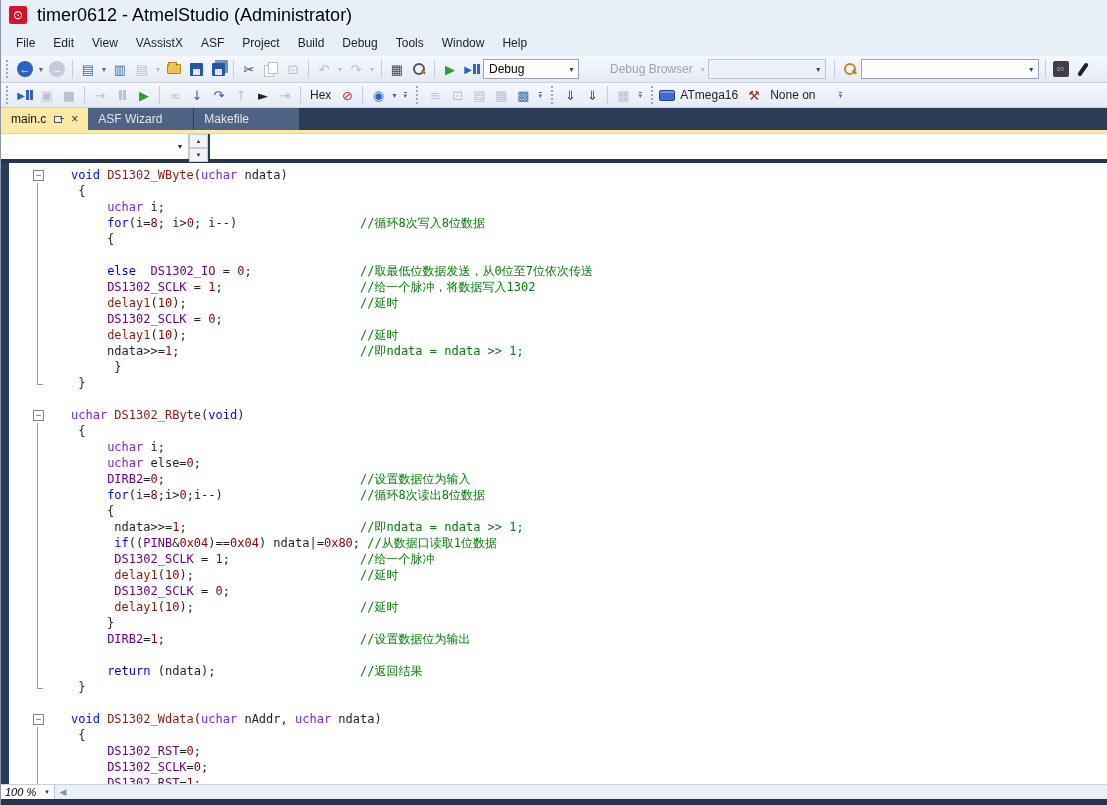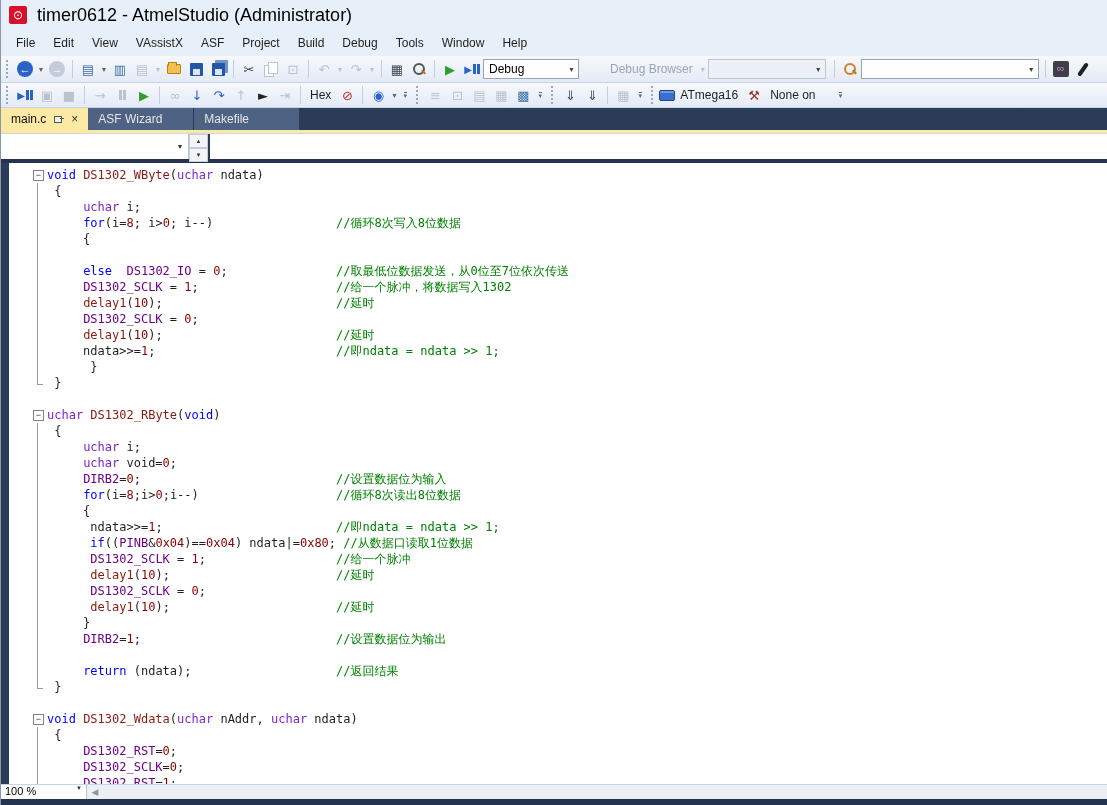--- a/index.html
+++ b/index.html
@@ -81,27 +81,27 @@
   
   .editor { position: relative; height: 621px; background: #fff; display: flex; }
   .left-strip { width: 8px; background: #2b3c59; }
   .gutter { width: 22px; background: #fff; }
   .code-wrap { flex: 1; overflow: hidden; padding-top: 4px; }
   .cl { height: 16px; display: flex; white-space: pre; }
   .om { width: 16px; position: relative; flex: none; }
   .om-box::before { content:"−"; position:absolute; left:2px; top:3px; width:9px; height:9px; border:1px solid #848484; background:#fff; color:#333; font-size:9px; line-height:8px; text-align:center; }
   .om-line::before { content:""; position:absolute; left:6px; top:0; width:1px; height:16px; background:#9a9a9a; }
   .om-end::before { content:""; position:absolute; left:6px; top:0; width:5px; height:9px; border-left:1px solid #9a9a9a; border-bottom:1px solid #9a9a9a; }
-  .ct { font: 12px/16px "DejaVu Sans Mono", monospace; color: #1f1f1f; }
+  .ct { font: 12px/16px "DejaVu Sans Mono", monospace; color: #1f1f1f; margin-left: 24px; }
   .tk-k { color: #0000ff; } .tk-t { color: #7d26cd; } .tk-f { color: #8b1a10; }
   .tk-m { color: #6f008a; } .tk-n { color: #8b0000; } .tk-c { color: #008000; } .tk-p { color: #1f1f1f; }
 
   
   .bottombar { height: 15px; display: flex; align-items: stretch; background: #eceff3; border-top: 1px solid #c8d2e2; }
-  .zoom-combo { width: 86px; background: #fff; border-right: 1px solid #b9c2cf; display: flex; font-size: 11px; }
+  .zoom-combo { width: 54px; background: #fff; border-right: 1px solid #b9c2cf; display: flex; align-items: center; font-size: 11px; font-style: italic; }
   .zoom-combo .cv { flex: 1; padding-left: 4px; } .zoom-combo .ca { width: 14px; font-size: 6px; text-align: center; color: #333; }
   .hscroll-left { width: 16px; color: #8a96a6; font-size: 9px; line-height: 14px; text-align: center; }
   .statusstrip { height: 6px; background: #24344e; }
 </style>
 </head>
 <body>
 
 <div class="app">
 
   <div class="titlebar">
@@ -360,21 +360,21 @@
         <div class="cl"><span class="om om-line"></span><span class="ct"><span class="tk-p">     </span><span class="tk-f">delay1</span><span class="tk-p">(</span><span class="tk-n">10</span><span class="tk-p">);                        </span><span class="tk-c">//延时</span></span></div>
         <div class="cl"><span class="om om-line"></span><span class="ct"><span class="tk-p">     </span><span class="tk-m">DS1302_SCLK</span><span class="tk-p"> = </span><span class="tk-n">0</span><span class="tk-p">;</span></span></div>
         <div class="cl"><span class="om om-line"></span><span class="ct"><span class="tk-p">     </span><span class="tk-f">delay1</span><span class="tk-p">(</span><span class="tk-n">10</span><span class="tk-p">);                        </span><span class="tk-c">//延时</span></span></div>
         <div class="cl"><span class="om om-line"></span><span class="ct"><span class="tk-p">     ndata&gt;&gt;=</span><span class="tk-n">1</span><span class="tk-p">;                         </span><span class="tk-c">//即ndata = ndata &gt;&gt; 1;</span></span></div>
         <div class="cl"><span class="om om-line"></span><span class="ct"><span class="tk-p">      }</span></span></div>
         <div class="cl"><span class="om om-end"></span><span class="ct"><span class="tk-p"> }</span></span></div>
         <div class="cl"><span class="om"></span><span class="ct"></span></div>
         <div class="cl"><span class="om om-box"></span><span class="ct"><span class="tk-t">uchar </span><span class="tk-f">DS1302_RByte</span><span class="tk-p">(</span><span class="tk-k">void</span><span class="tk-p">)</span></span></div>
         <div class="cl"><span class="om om-line"></span><span class="ct"><span class="tk-p"> {</span></span></div>
         <div class="cl"><span class="om om-line"></span><span class="ct"><span class="tk-p">     </span><span class="tk-t">uchar</span><span class="tk-p"> i;</span></span></div>
-        <div class="cl"><span class="om om-line"></span><span class="ct"><span class="tk-p">     </span><span class="tk-t">uchar</span><span class="tk-p"> void=</span><span class="tk-n">0</span><span class="tk-p">;</span></span></div>
+        <div class="cl"><span class="om om-line"></span><span class="ct"><span class="tk-p">     </span><span class="tk-t">uchar</span><span class="tk-p"> else=</span><span class="tk-n">0</span><span class="tk-p">;</span></span></div>
         <div class="cl"><span class="om om-line"></span><span class="ct"><span class="tk-p">     </span><span class="tk-m">DIRB2</span><span class="tk-p">=</span><span class="tk-n">0</span><span class="tk-p">;                           </span><span class="tk-c">//设置数据位为输入</span></span></div>
         <div class="cl"><span class="om om-line"></span><span class="ct"><span class="tk-p">     </span><span class="tk-k">for</span><span class="tk-p">(i=</span><span class="tk-n">8</span><span class="tk-p">;i&gt;</span><span class="tk-n">0</span><span class="tk-p">;i--)                   </span><span class="tk-c">//循环8次读出8位数据</span></span></div>
         <div class="cl"><span class="om om-line"></span><span class="ct"><span class="tk-p">     {</span></span></div>
         <div class="cl"><span class="om om-line"></span><span class="ct"><span class="tk-p">      ndata&gt;&gt;=</span><span class="tk-n">1</span><span class="tk-p">;                        </span><span class="tk-c">//即ndata = ndata &gt;&gt; 1;</span></span></div>
         <div class="cl"><span class="om om-line"></span><span class="ct"><span class="tk-p">      </span><span class="tk-k">if</span><span class="tk-p">((</span><span class="tk-m">PINB</span><span class="tk-p">&amp;</span><span class="tk-n">0x04</span><span class="tk-p">)==</span><span class="tk-n">0x04</span><span class="tk-p">) ndata|=</span><span class="tk-n">0x80</span><span class="tk-p">; </span><span class="tk-c">//从数据口读取1位数据</span></span></div>
         <div class="cl"><span class="om om-line"></span><span class="ct"><span class="tk-p">      </span><span class="tk-m">DS1302_SCLK</span><span class="tk-p"> = </span><span class="tk-n">1</span><span class="tk-p">;                  </span><span class="tk-c">//给一个脉冲</span></span></div>
         <div class="cl"><span class="om om-line"></span><span class="ct"><span class="tk-p">      </span><span class="tk-f">delay1</span><span class="tk-p">(</span><span class="tk-n">10</span><span class="tk-p">);                       </span><span class="tk-c">//延时</span></span></div>
         <div class="cl"><span class="om om-line"></span><span class="ct"><span class="tk-p">      </span><span class="tk-m">DS1302_SCLK</span><span class="tk-p"> = </span><span class="tk-n">0</span><span class="tk-p">;</span></span></div>
         <div class="cl"><span class="om om-line"></span><span class="ct"><span class="tk-p">      </span><span class="tk-f">delay1</span><span class="tk-p">(</span><span class="tk-n">10</span><span class="tk-p">);                       </span><span class="tk-c">//延时</span></span></div>
         <div class="cl"><span class="om om-line"></span><span class="ct"><span class="tk-p">     }</span></span></div>

